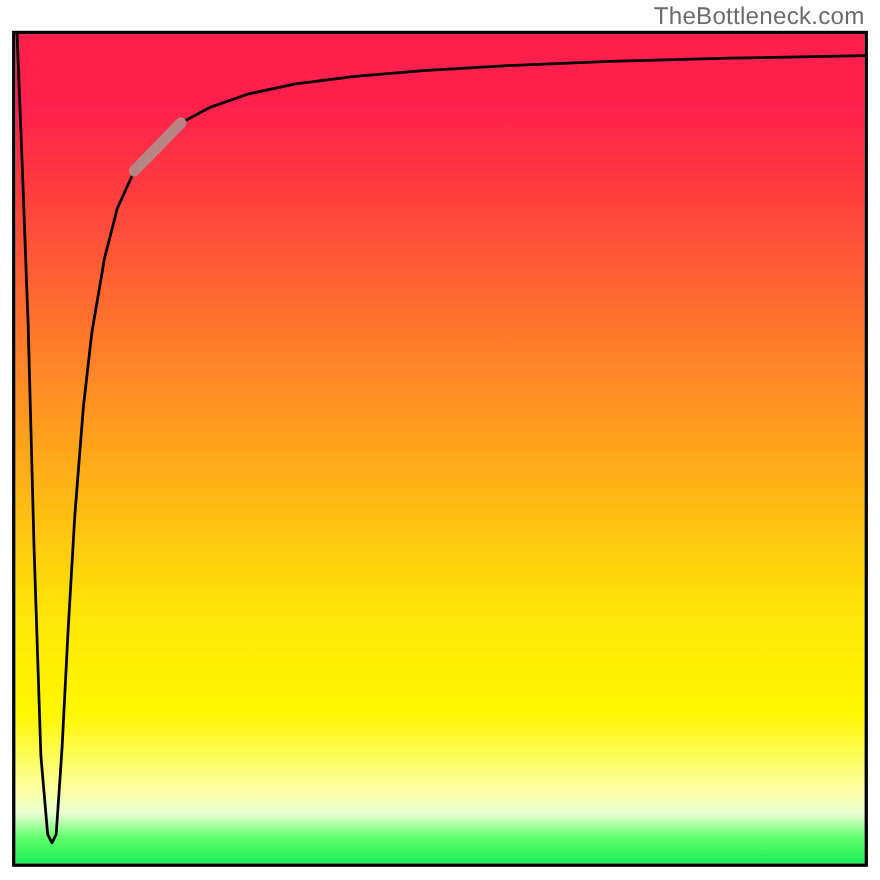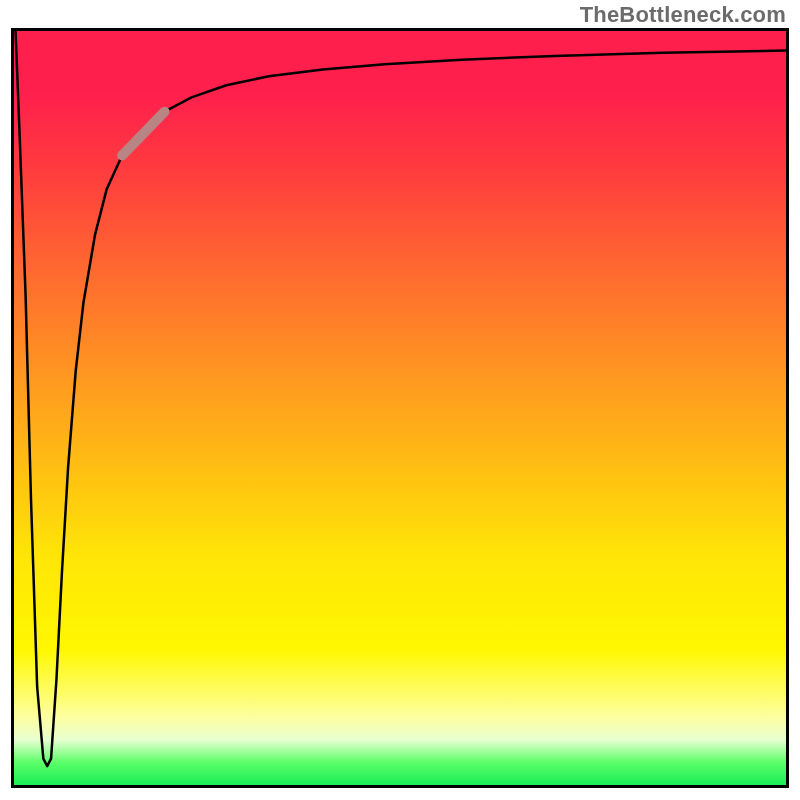--- a/index.html
+++ b/index.html
@@ -5,21 +5,21 @@
   * { margin: 0; padding: 0; box-sizing: border-box; }
   html, body { width: 800px; height: 800px; overflow: hidden; background: #fff; }
   .wrap { width: 800px; height: 800px; position: relative; }
   .attribution {
     position: absolute;
     top: 2px;
     right: 14px;
     font-family: Arial, Helvetica, sans-serif;
     font-size: 22px;
     color: #6b6b6b;
-    font-weight: 700;
+    font-weight: 400;
     letter-spacing: 0.2px;
   }
   .plot {
     position: absolute;
     left: 11px;
     top: 28px;
     width: 778px;
     height: 760px;
     background: linear-gradient(to bottom,
       #ff1f4d 0%,

